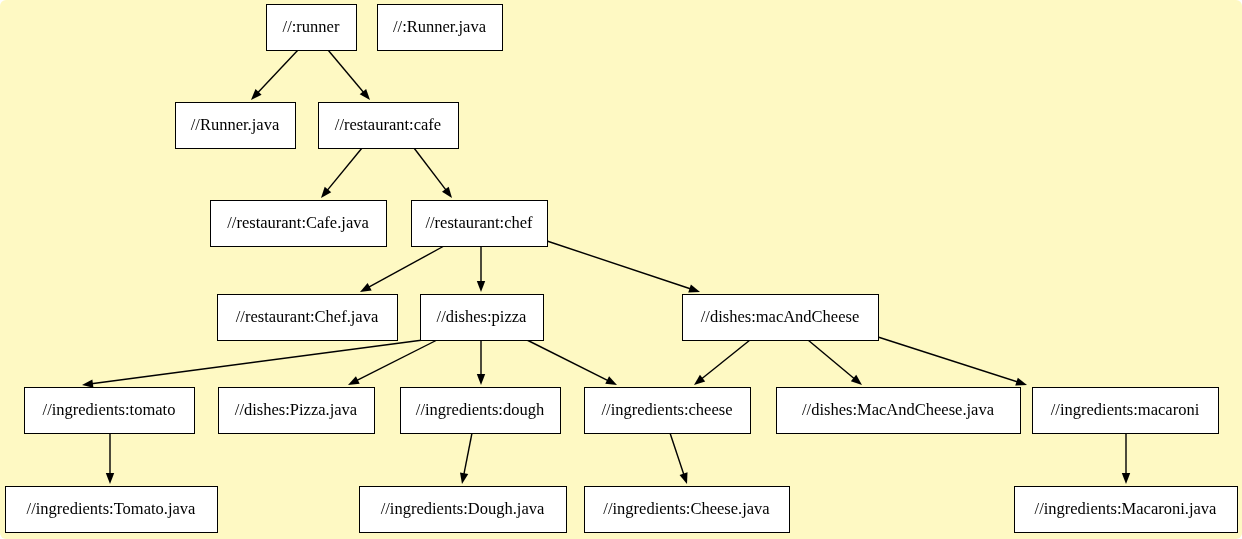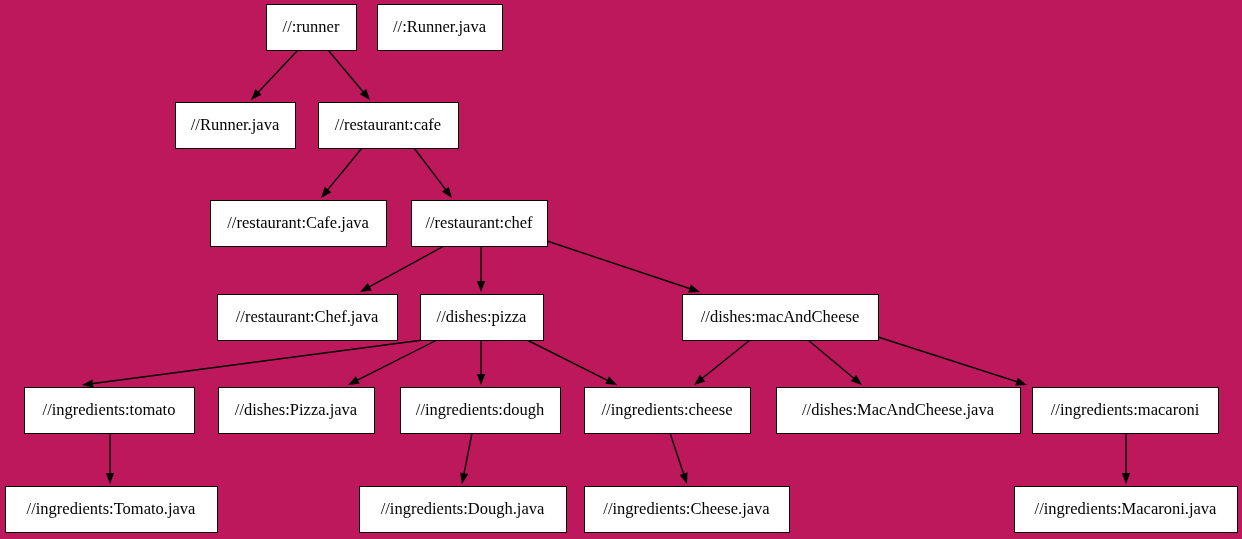--- a/index.html
+++ b/index.html
@@ -11,21 +11,22 @@
   body {
     width: 1242px;
     height: 539px;
     font-family: "Liberation Serif", "DejaVu Serif", serif;
     overflow: hidden;
   }
   #graph-root {
     position: relative;
     width: 1242px;
     height: 539px;
-    background: #be185d;
+    background: #fef9c3;
+    border-radius: 6px;
   }
   #graph-svg {
     position: absolute;
     top: 0;
     left: 0;
     width: 1242px;
     height: 539px;
     display: block;
   }
   .node-box {

